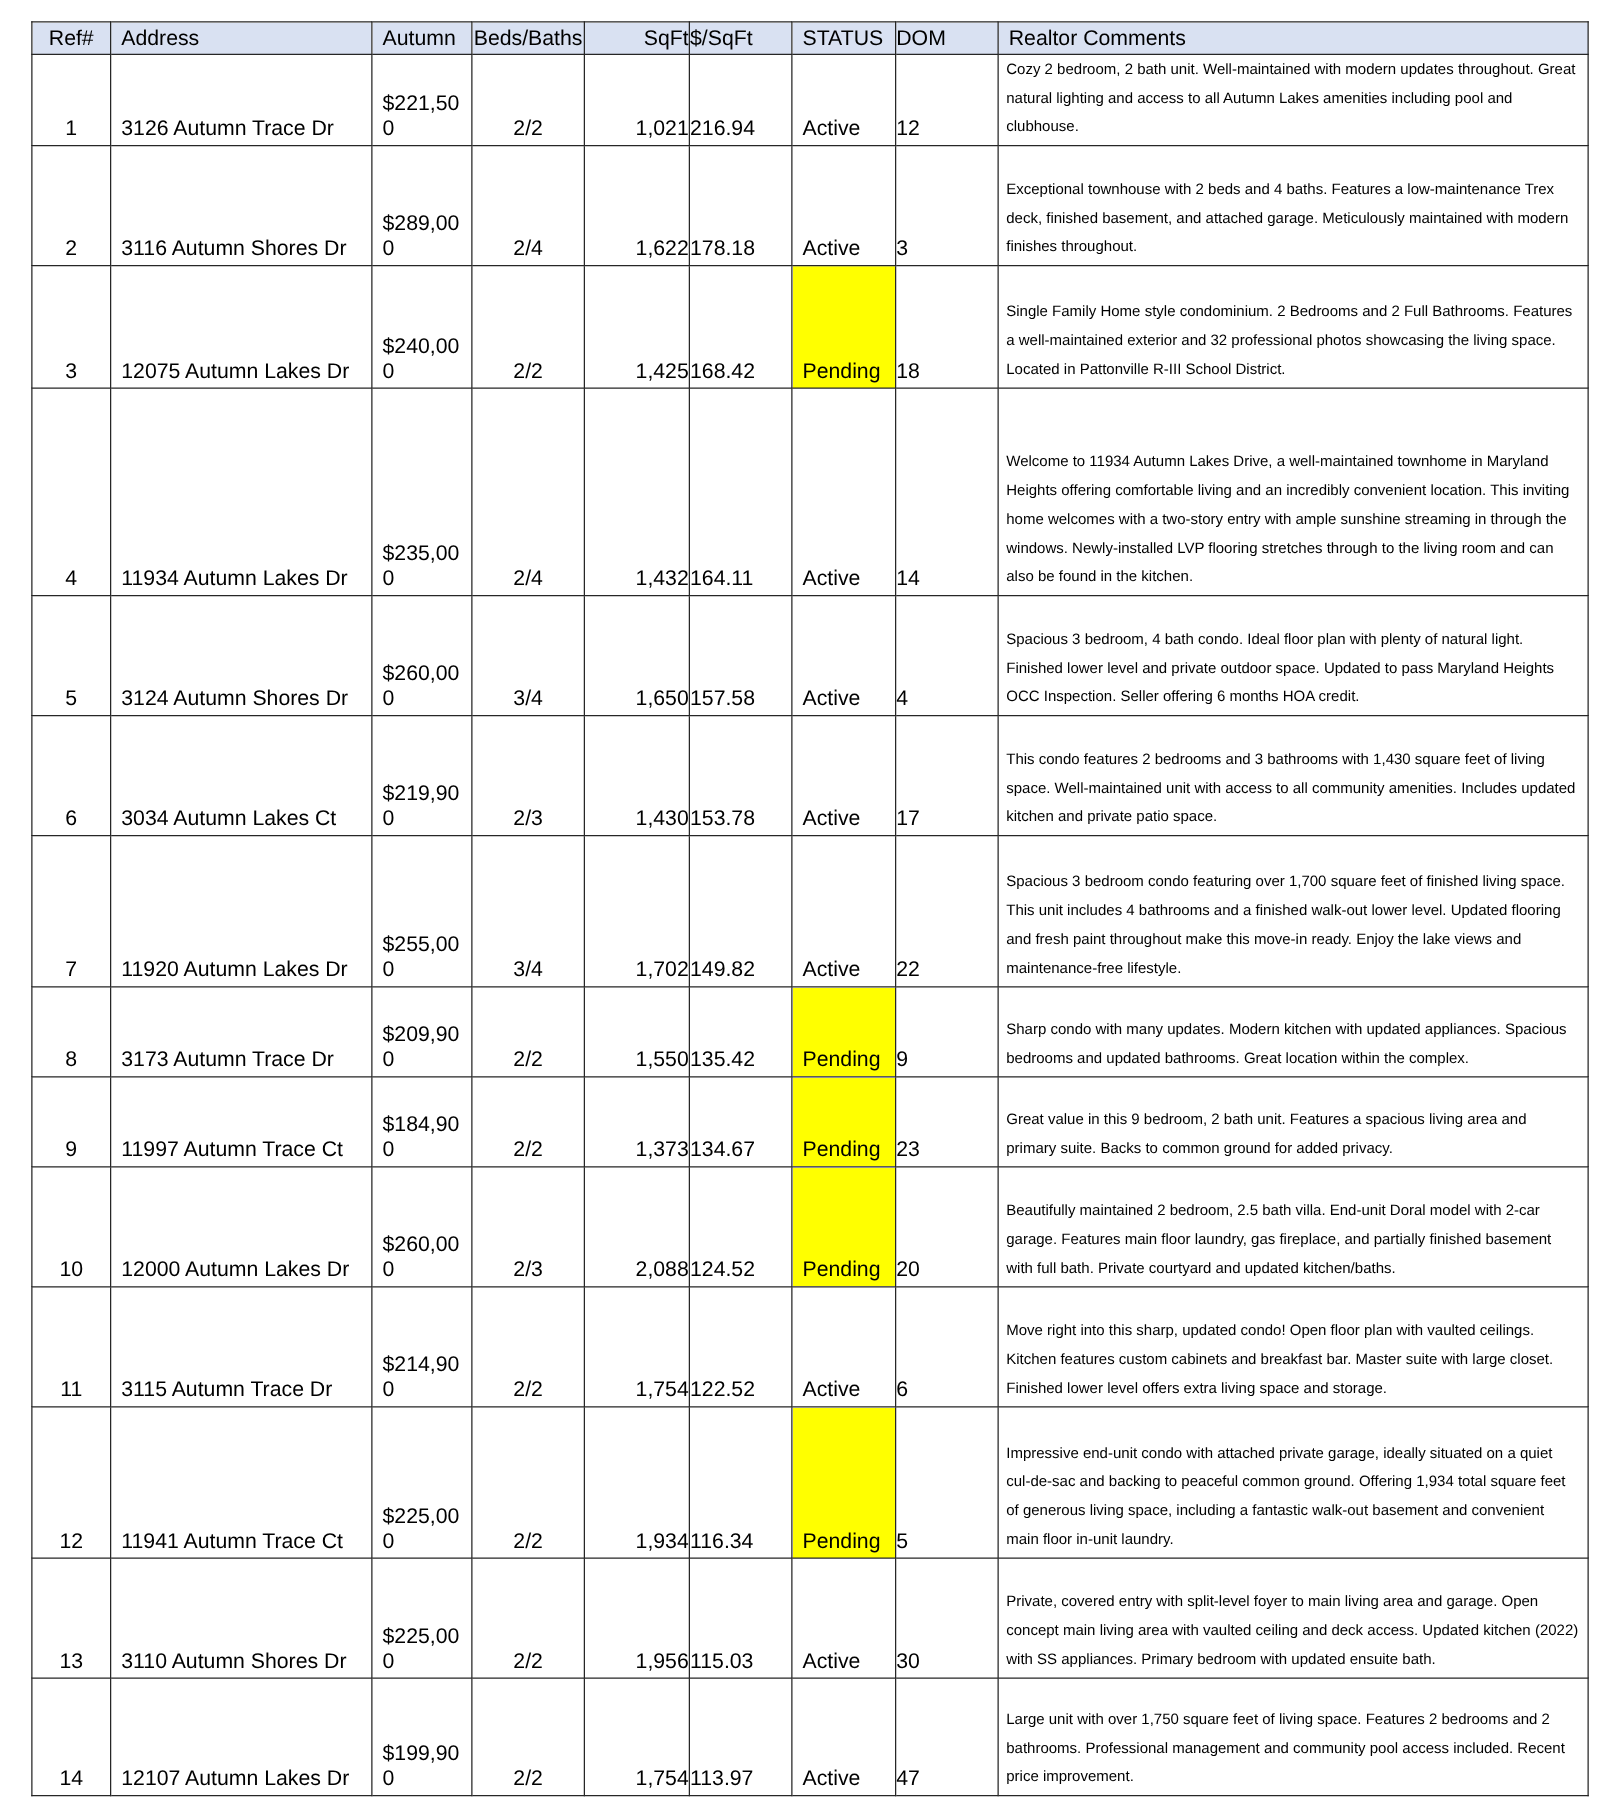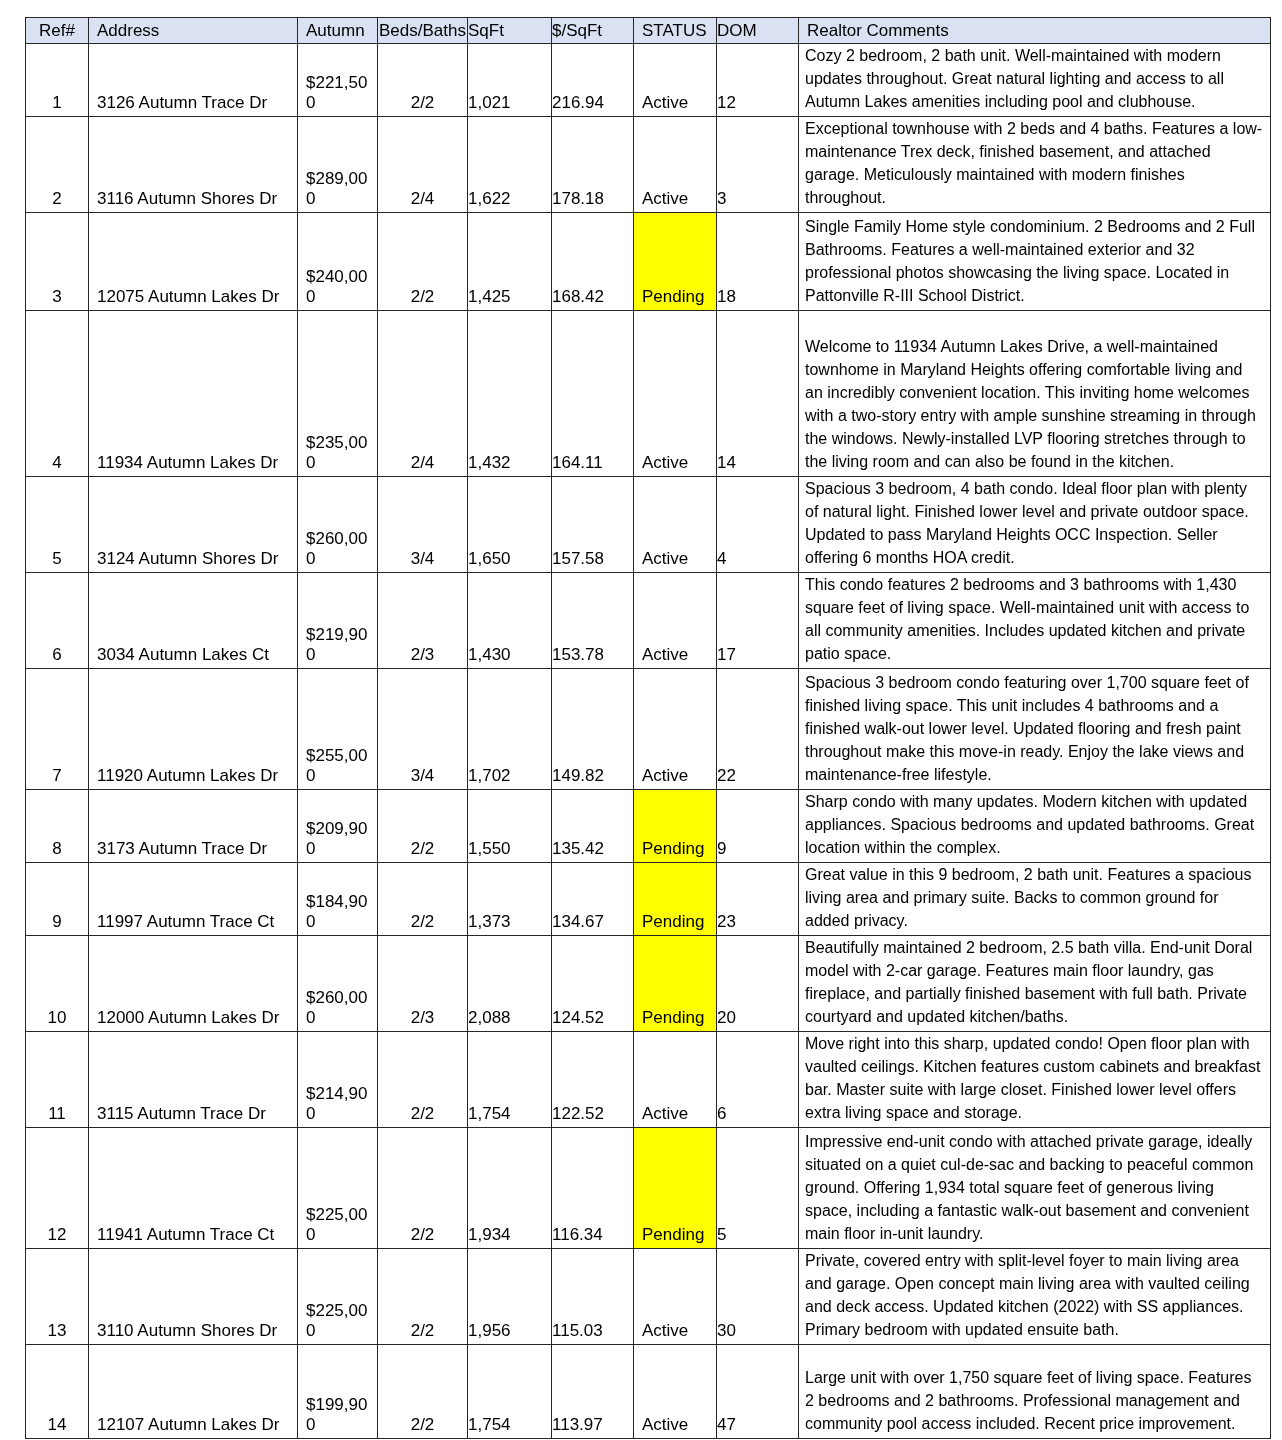--- a/index.html
+++ b/index.html
@@ -29,25 +29,25 @@
   col.col-price{width:80px;}
   col.col-beds_baths{width:90px;}
   col.col-sqft{width:84px;}
   col.col-price_sqft{width:82px;}
   col.col-status{width:83px;}
   col.col-dom{width:82px;}
   col.col-comments{width:472px;}
   
   th.col-ref, td.col-ref{text-align:center;padding-left:0;padding-right:0;}
   th.col-beds_baths, td.col-beds_baths{text-align:center;padding-left:0;padding-right:0;}
-  th.col-sqft, td.col-sqft{text-align:left;padding-left:0;padding-right:0;}
+  th.col-sqft, td.col-sqft{text-align:right;padding-left:0;padding-right:0;}
   th.col-price_sqft, td.col-price_sqft{text-align:left;padding-left:0;padding-right:0;}
   th.col-dom, td.col-dom{text-align:left;padding-left:0;padding-right:0;}
   td.col-price{padding-right:9px;}
-  td.col-comments{font-size:16px;line-height:23px;padding:0 6px 3px 6px;}
+  td.col-comments{font-size:12px;line-height:23px;padding:0 6px 3px 6px;}
   
   tbody tr:nth-child(1){height:72px;}
   tbody tr:nth-child(2){height:96px;}
   tbody tr:nth-child(3){height:98px;}
   tbody tr:nth-child(4){height:166px;}
   tbody tr:nth-child(5){height:96px;}
   tbody tr:nth-child(6){height:96px;}
   tbody tr:nth-child(7){height:121px;}
   tbody tr:nth-child(8){height:72px;}
   tbody tr:nth-child(9){height:72px;}

